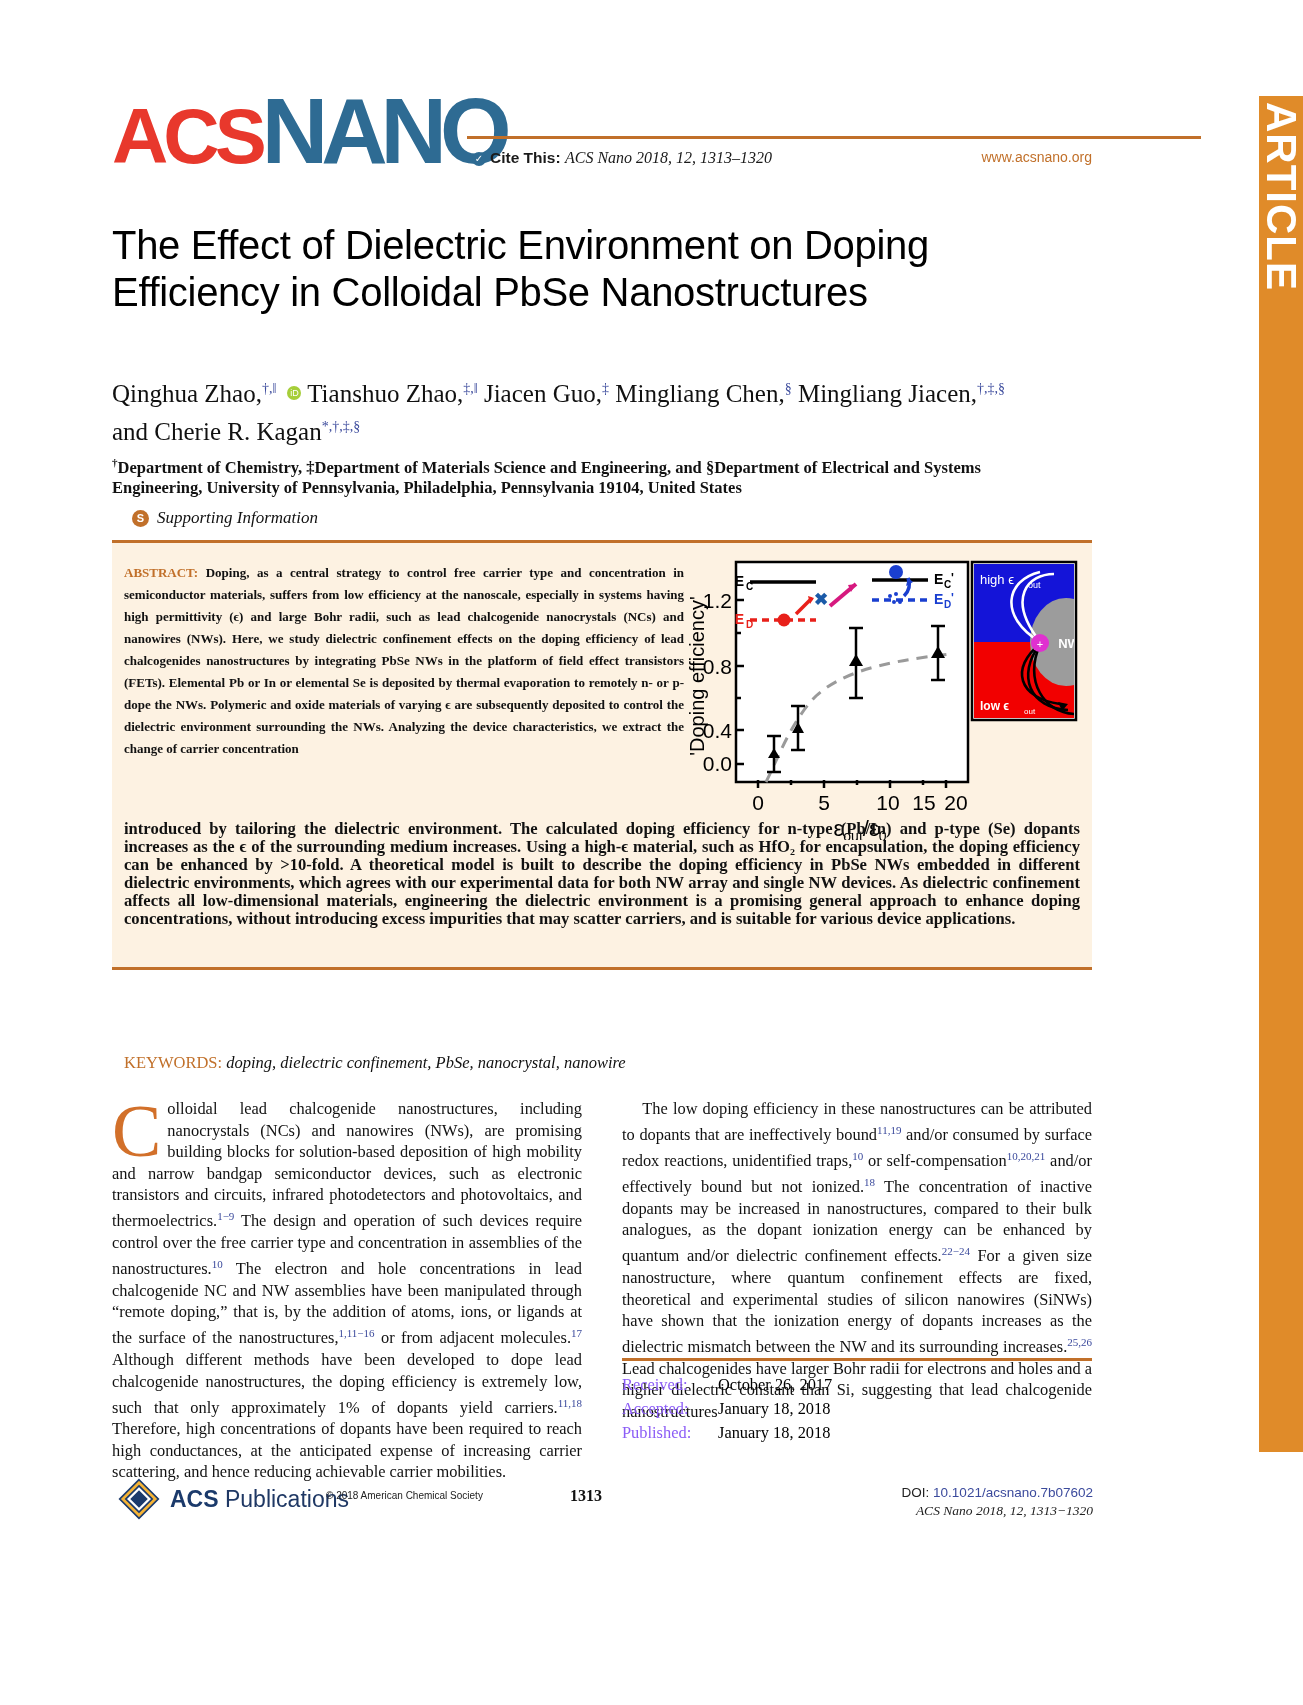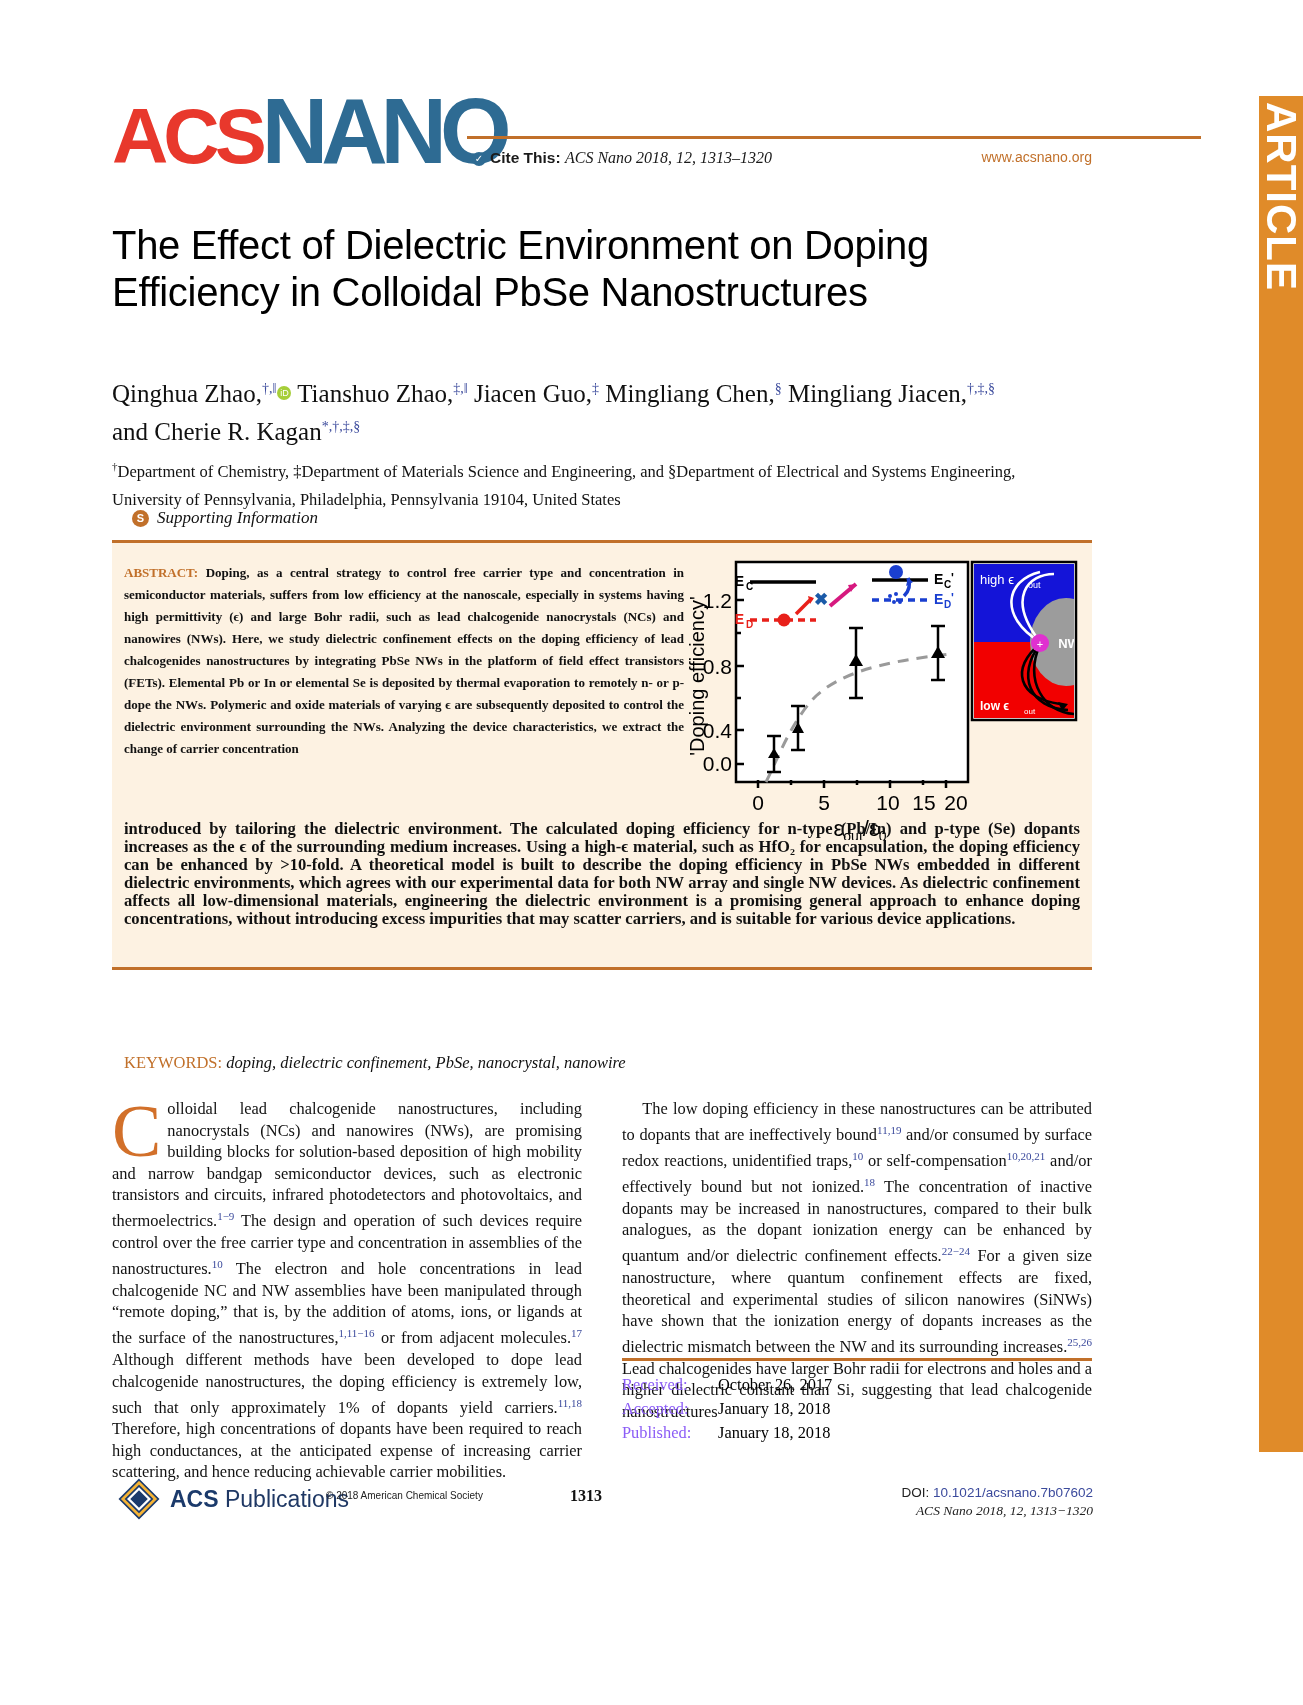--- a/index.html
+++ b/index.html
@@ -54,25 +54,25 @@
           font-family:"Liberation Sans", sans-serif; font-weight:normal;
           font-size:40px; line-height:47px; color:#000; letter-spacing:-0.3px;}
 
   
   .authors{ position:absolute; left:112px; top:372px; width:905px;
             font-size:25px; line-height:33px; color:#111;}
   .authors sup{ font-size:14px; color:#3b4a9c; }
   .orcid{ display:inline-block; width:14px;height:14px; border-radius:50%;
           background:#A6CE39; color:#fff; font-size:9px; line-height:14px;
           text-align:center; font-family:"Liberation Sans",sans-serif;
-          vertical-align:6px; margin-left:1px;}
+          vertical-align:6px; margin-left:11px;}
 
   
   .affil{ position:absolute; left:112px; top:452px; width:930px;
-          font-size:16.5px; line-height:28px; color:#111;}
+          font-size:16.5px; line-height:20px; color:#111;font-weight:bold;}
   .affil sup{ font-size:11px; }
 
   
   .suppinfo{ position:absolute; left:132px; top:508px; font-size:17px; font-style:italic; color:#111;}
   .suppinfo .sbadge{ display:inline-block; width:17px;height:17px;border-radius:50%;
         background:#C1702A; color:#fff; font-size:11px; font-style:normal; font-weight:bold;
         line-height:17px; text-align:center; font-family:"Liberation Sans",sans-serif;
         margin-right:8px; vertical-align:1px;}
 
   

